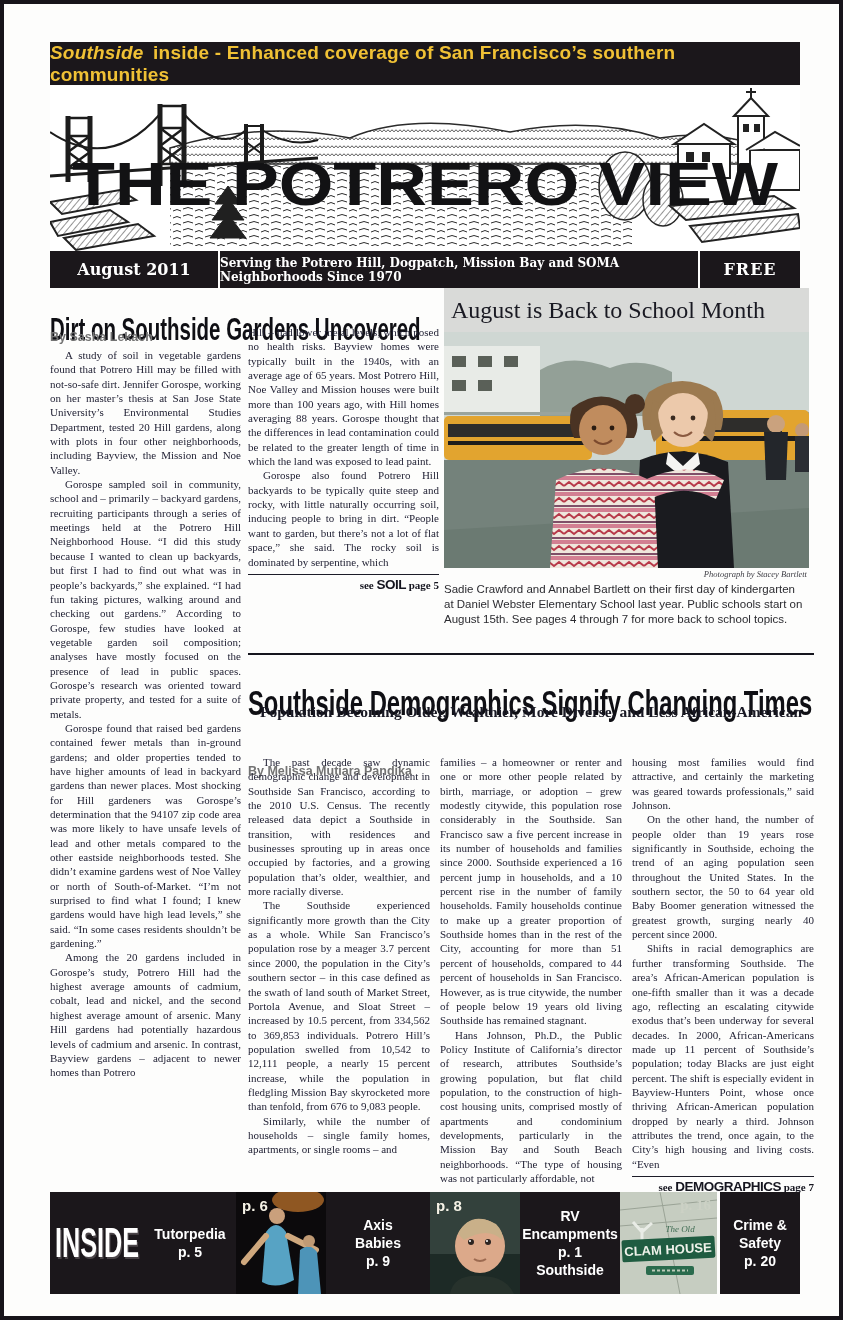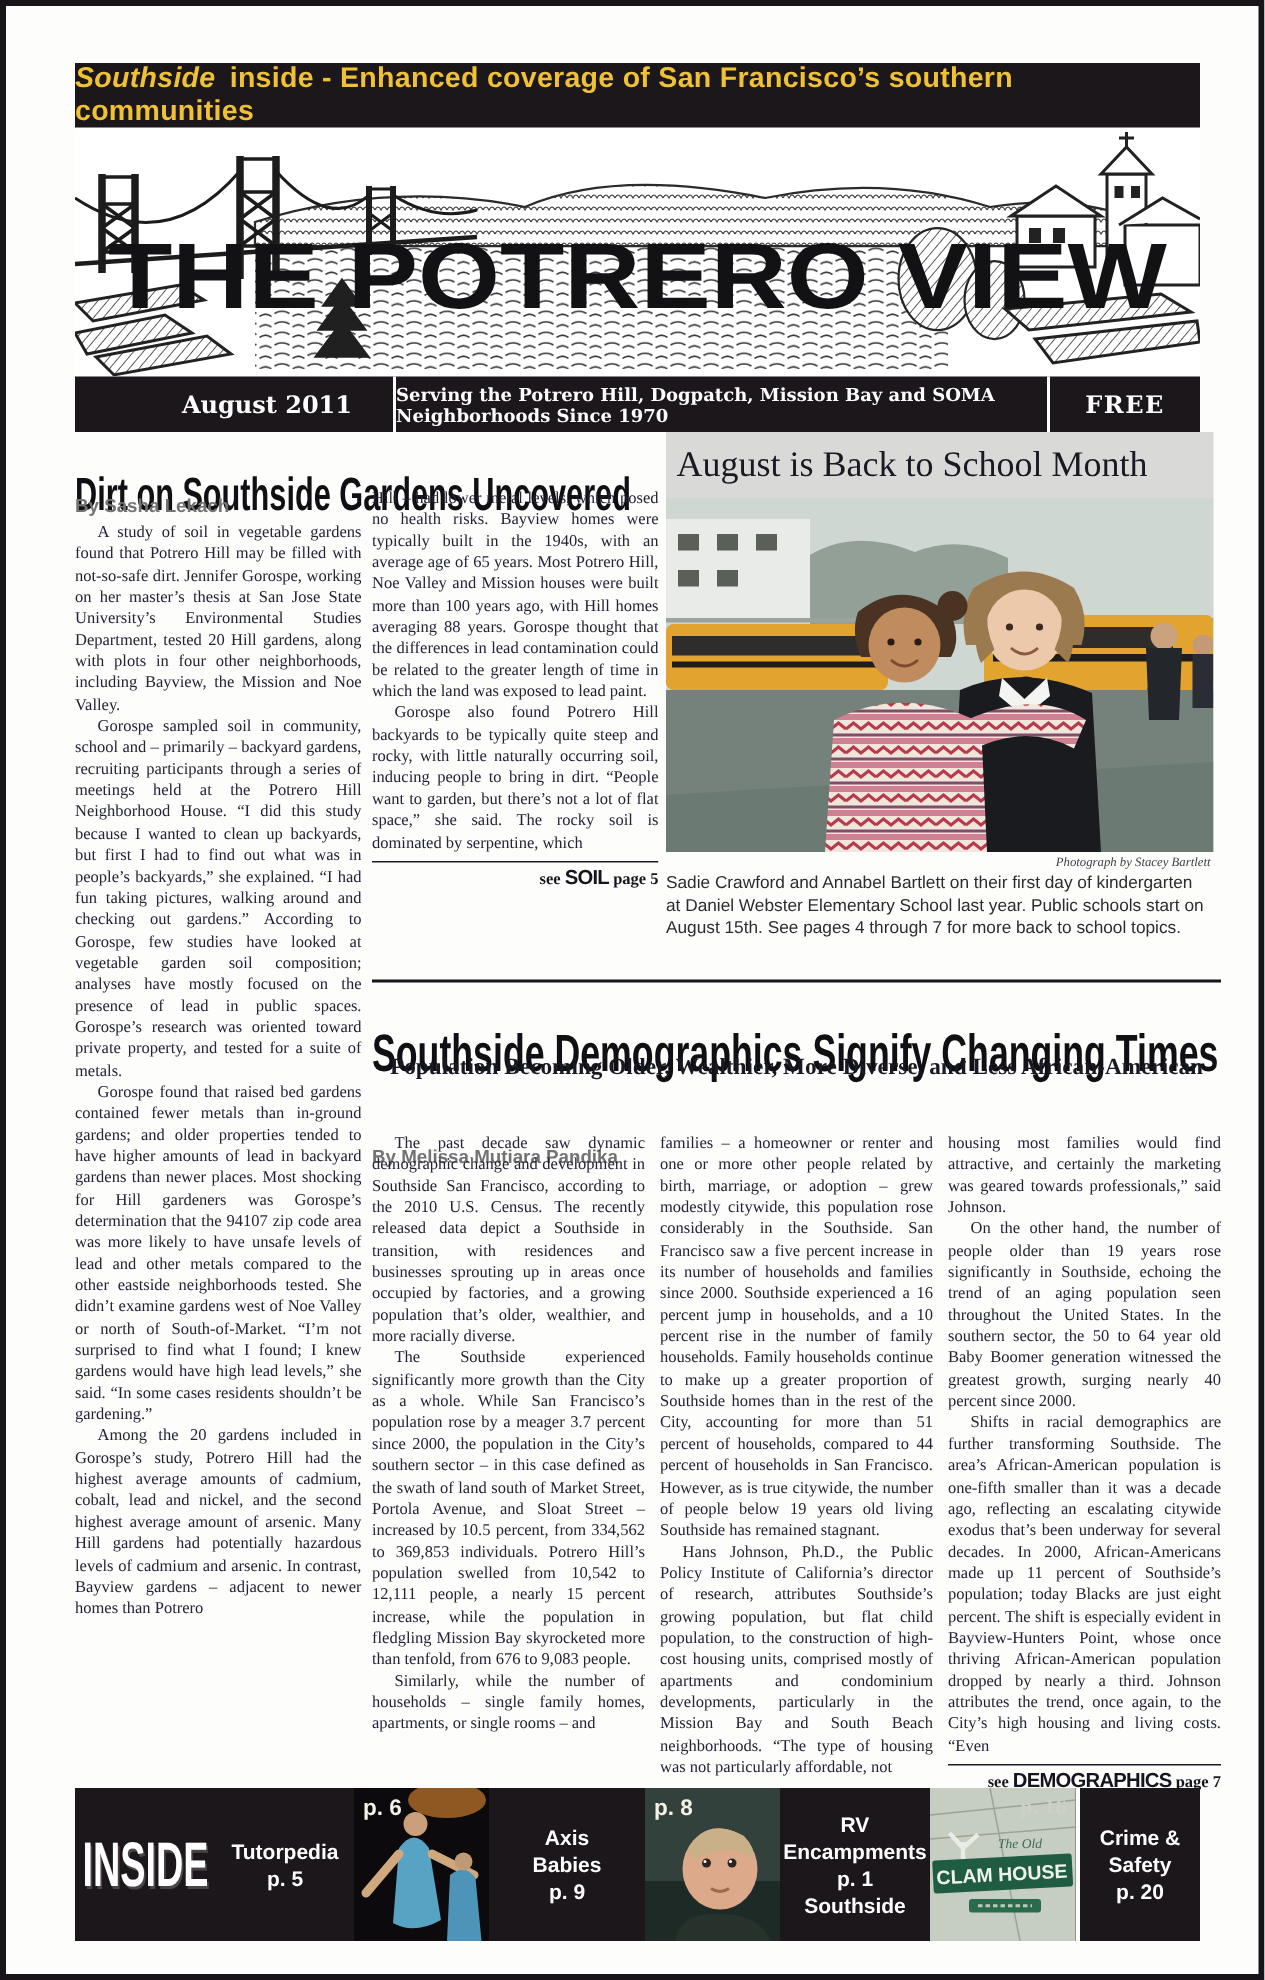--- a/index.html
+++ b/index.html
@@ -15,21 +15,21 @@
   .banner-text i{margin-right:4px;}
 
   
   .masthead{left:46px;top:82px;width:750px;height:214px;}
 
   
   .datebar{left:46px;top:247px;width:750px;height:37px;background:#1b171b;display:flex;
            align-items:stretch;color:#fff;}
   .db-cell{display:flex;align-items:center;justify-content:center;
            font-family:"DejaVu Serif",serif;font-weight:bold;}
-  .db-date{width:168px;font-size:16px;padding-left:44px;}
+  .db-date{width:168px;font-size:16px;}
   .db-sep{width:2px;background:#fdfdfc;margin:0;}
   .db-tagline{flex:1;font-size:12px;}
   .db-price{width:100px;font-size:16px;letter-spacing:1px;}
 
   
   .hl{font-family:"Liberation Sans",sans-serif;font-weight:bold;color:#0f0f14;
       white-space:nowrap;transform-origin:0 0;}
   .hl1{left:46px;top:287px;font-size:31px;transform:scaleX(.66);}
   .hl2{left:244px;top:656px;font-size:35px;transform:scaleX(.68);}
 

